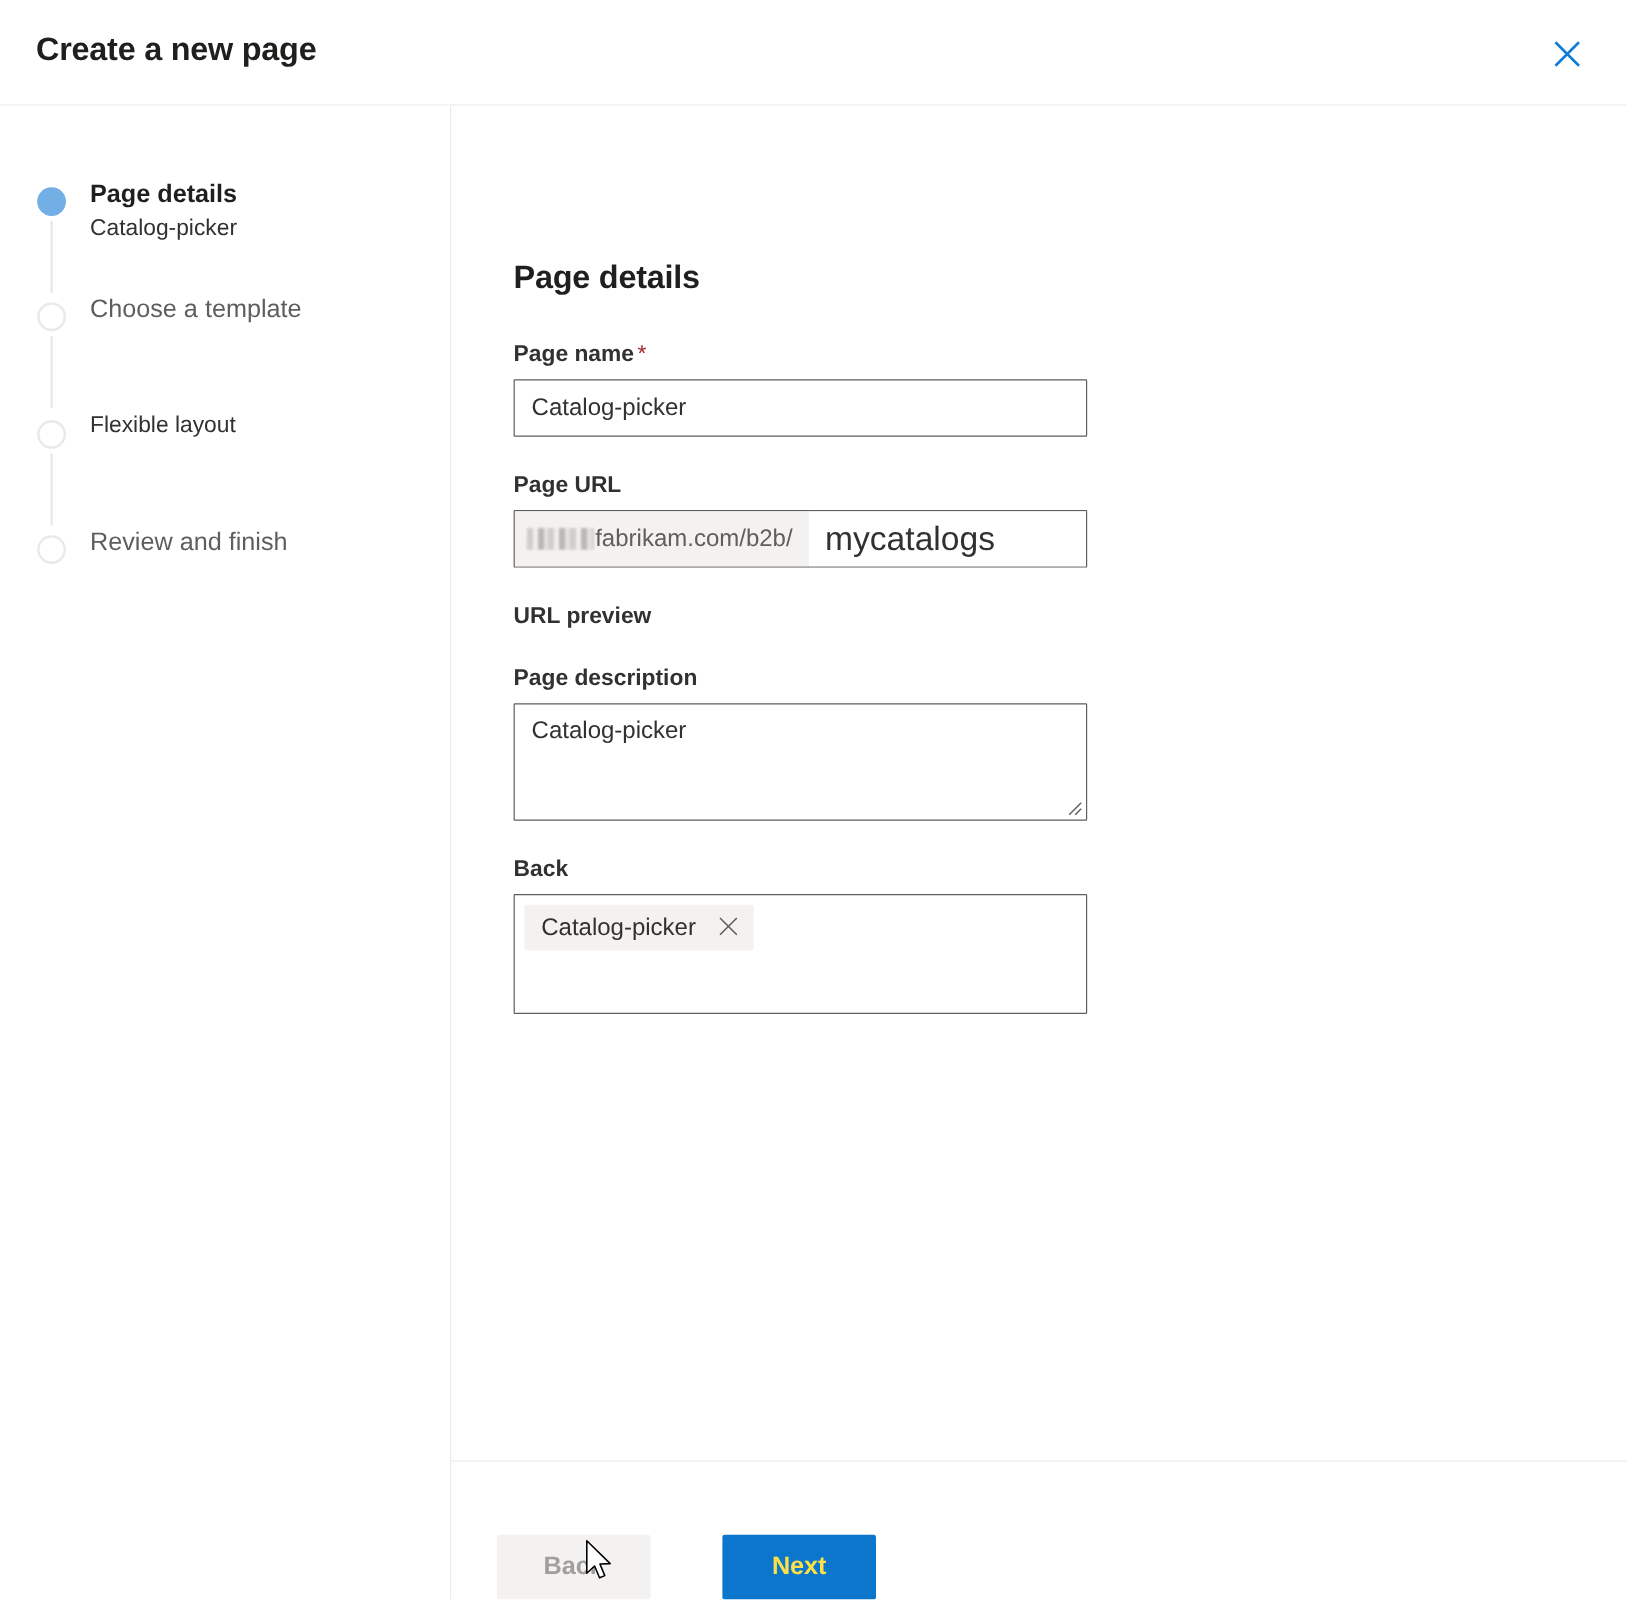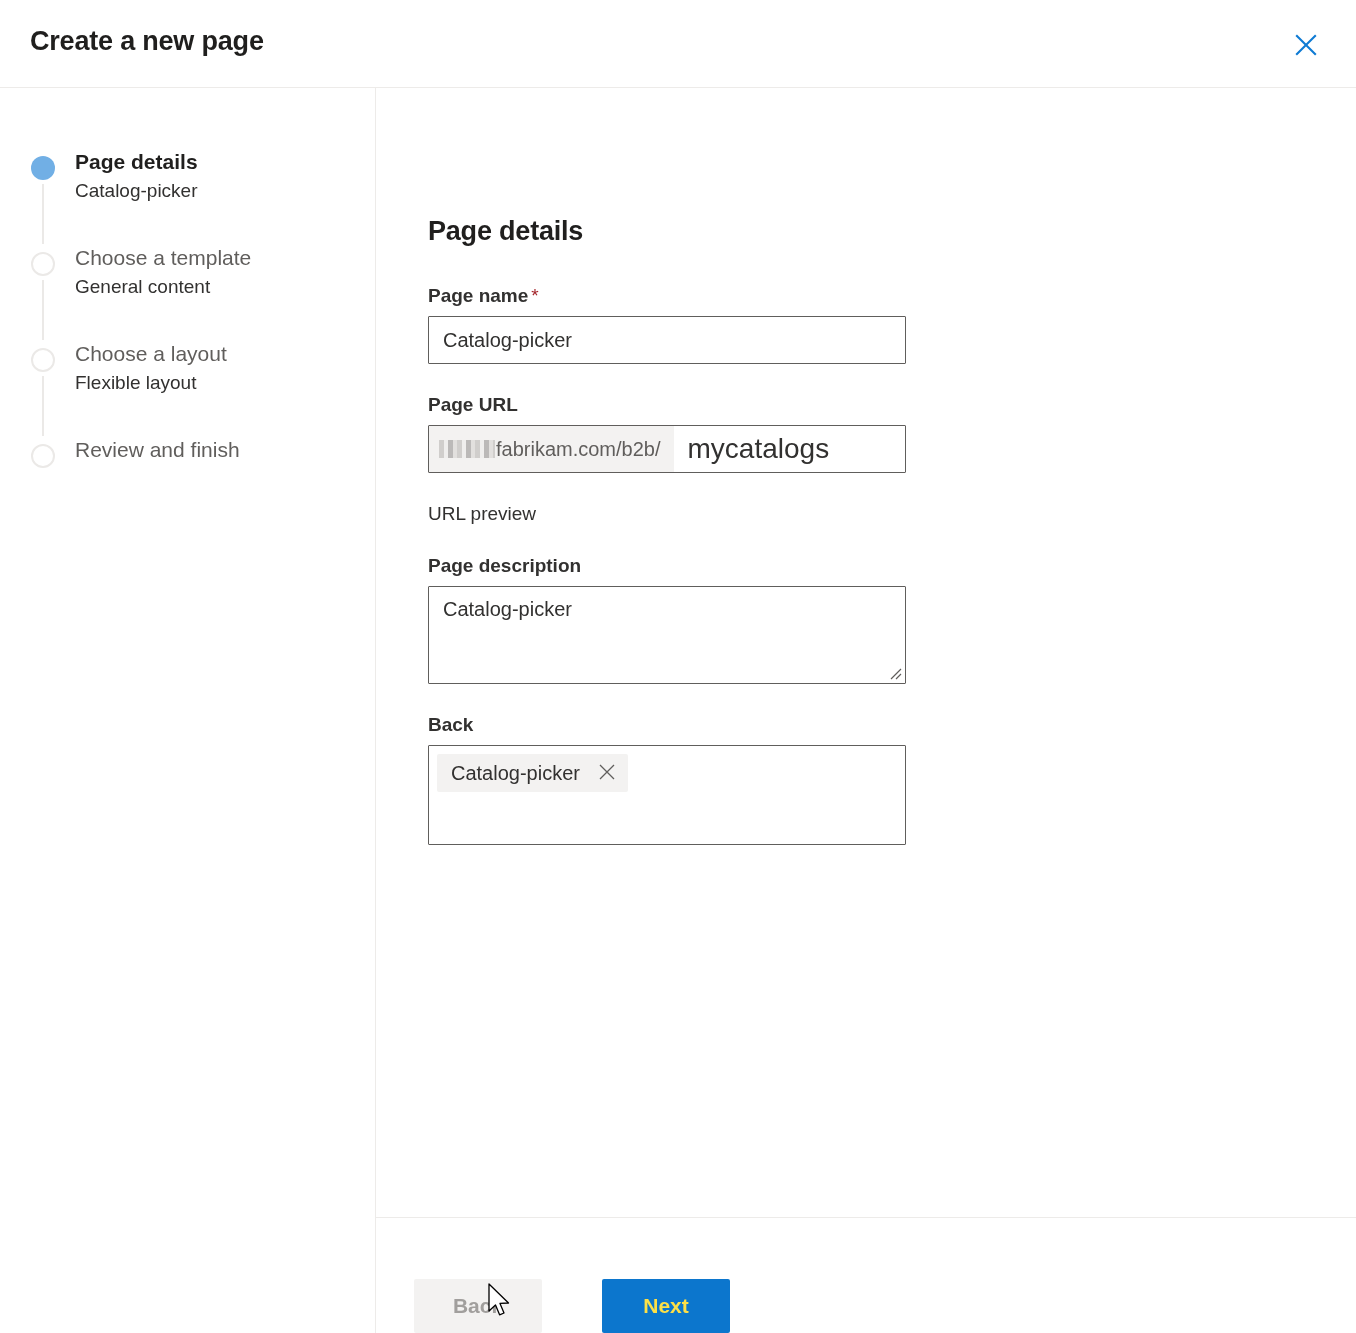--- a/index.html
+++ b/index.html
@@ -202,21 +202,21 @@
     outline: none;
     background: #ffffff;
     font-family: "Liberation Sans", sans-serif;
     font-size: 28px;
     color: #323130;
     padding: 0 14px;
   }
 
   .preview-label {
     font-size: 19px;
-    font-weight: normal;
+    font-weight: bold;
     color: #323130;
     margin-bottom: 5px;
     display: block;
   }
   .preview-value {
     font-size: 20px;
     color: #323130;
     display: flex;
     align-items: center;
     white-space: nowrap;
@@ -362,27 +362,25 @@
           <span class="step-marker active"></span>
           <span class="step-connector"></span>
           <div class="step-title">Page details</div>
           <div class="step-sub">Catalog-picker</div>
         </li>
 
         <li class="step">
           <span class="step-marker inactive"></span>
           <span class="step-connector"></span>
           <div class="step-title">Choose a template</div>
-          <div class="step-sub">General content</div>
         </li>
 
         <li class="step">
           <span class="step-marker inactive"></span>
           <span class="step-connector"></span>
-          <div class="step-title">Choose a layout</div>
           <div class="step-sub">Flexible layout</div>
         </li>
 
         <li class="step">
           <span class="step-marker inactive"></span>
 
           <div class="step-title">Review and finish</div>
         </li>
 
       </ul>

